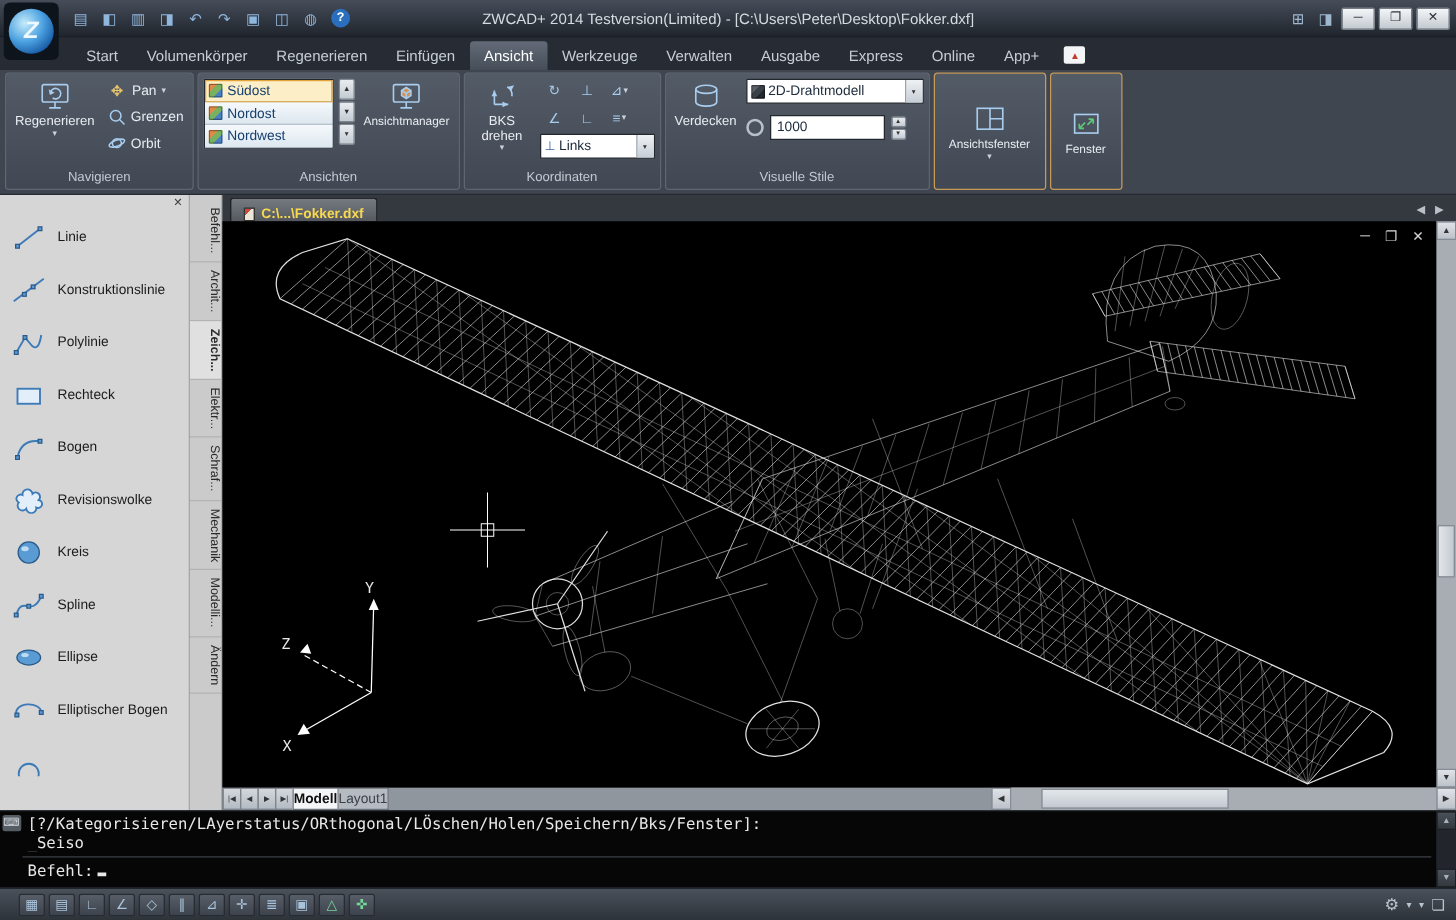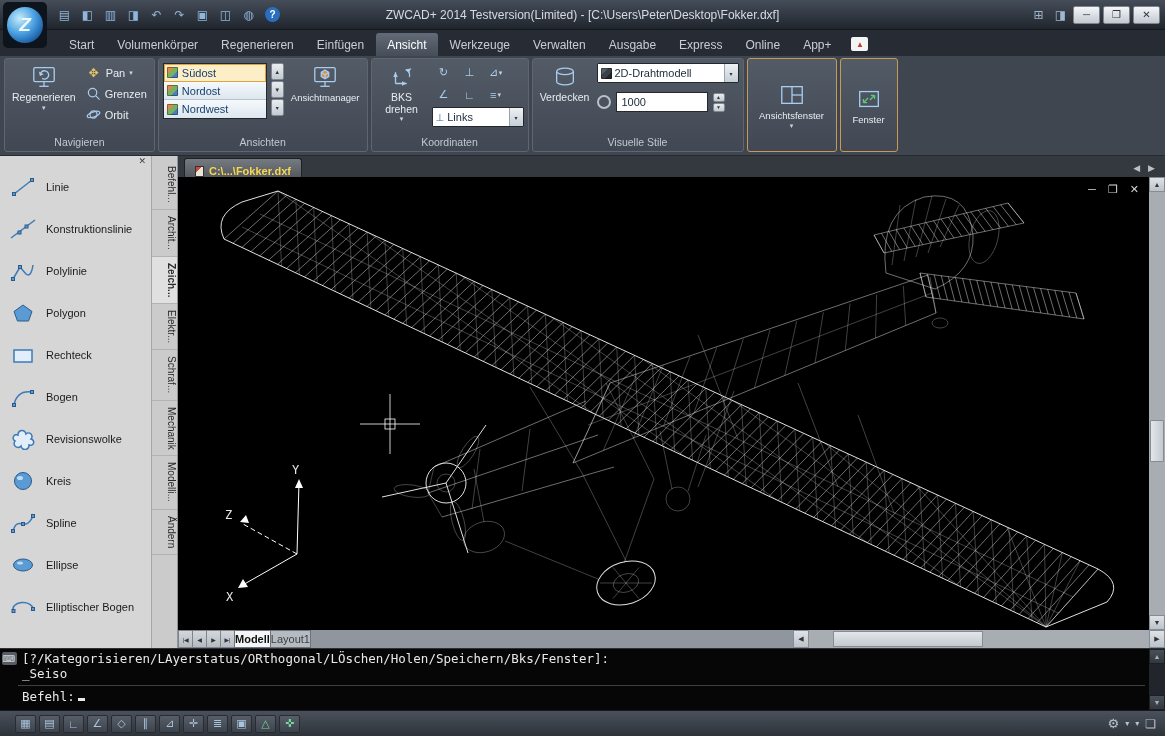--- a/index.html
+++ b/index.html
@@ -399,28 +399,20 @@
       </div>
       <div class="tool">
         <span class="ticon">
             <svg class="pi" viewBox="0 0 26 22">
               <path d="M3,19 L10,7 L16,14 Q21,18 23,5"></path>
               <rect class="pf" x="1.5" y="17.5" width="3" height="3"></rect>
               <rect class="pf" x="8.5" y="5.5" width="3" height="3"></rect>
             </svg>
           </span>
         <span class="tlbl">Polylinie</span>
-      </div>
-      <div class="tool">
-        <span class="ticon">
-            <svg class="pi" viewBox="0 0 26 22">
-              <path class="pf" d="M13,3 L22,9.5 L18.5,19 L7.5,19 L4,9.5 Z"></path>
-            </svg>
-          </span>
-        <span class="tlbl">Polygon</span>
       </div>
       <div class="tool">
         <span class="ticon">
             <svg class="pi" viewBox="0 0 26 22">
               <rect class="pl" x="4" y="6" width="18" height="12"></rect>
             </svg>
           </span>
         <span class="tlbl">Rechteck</span>
       </div>
       <div class="tool">

